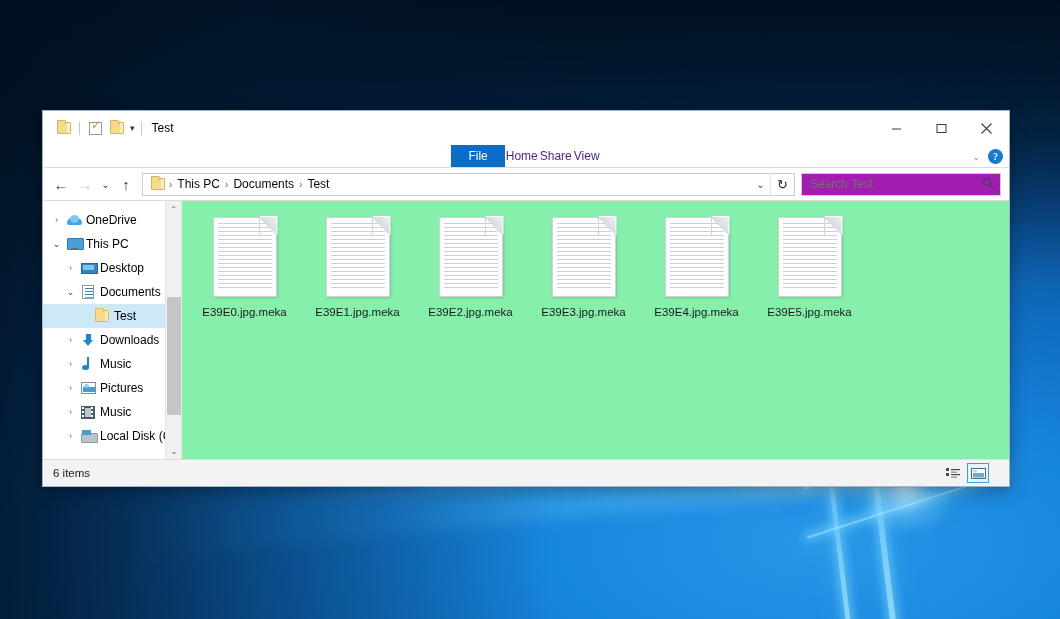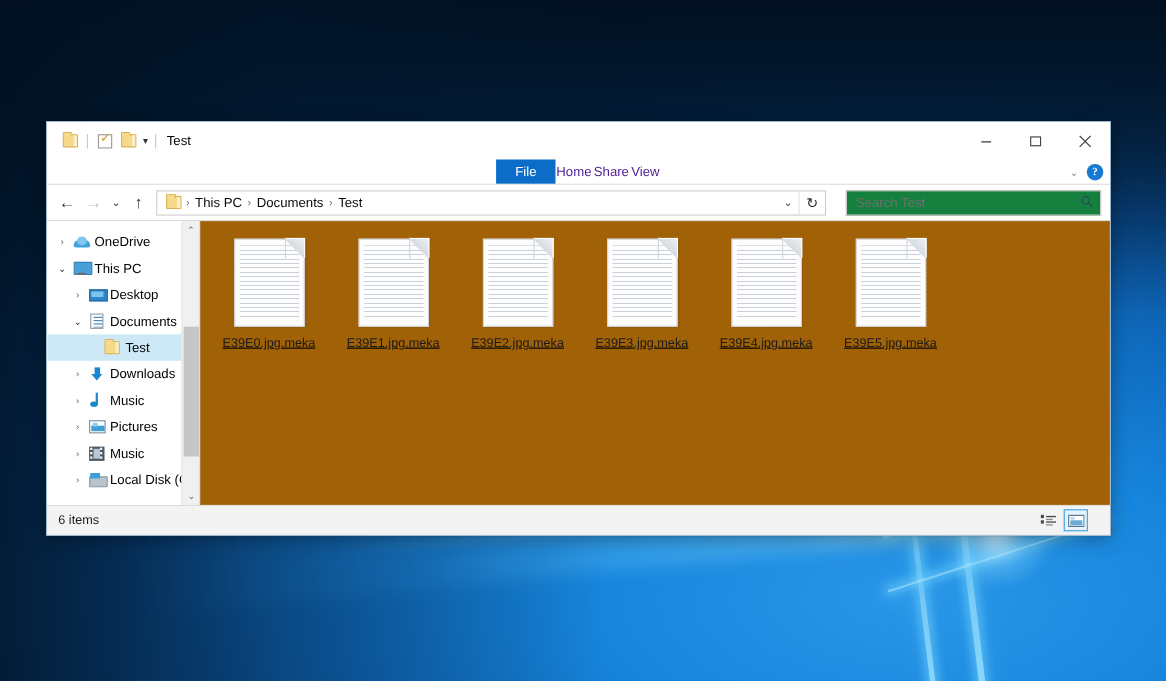--- a/index.html
+++ b/index.html
@@ -177,22 +177,22 @@
   .crumbs { display: flex; align-items: center; flex: 1 1 auto; gap: 0; }
   .crumb { font-size: 12px; color: #0a0a0a; padding: 0 5px; }
   .crumb-sep { font-size: 10px; color: #6a6a6a; }
   .addr-chev { width: 19px; text-align: center; font-size: 10px; color: #4a4a4a; }
   .refresh {
     width: 24px; height: 23px; border-left: 1px solid #e2e2e2;
     display: flex; align-items: center; justify-content: center;
     color: #2a2a2a; font-size: 13px;
   }
   .search {
-    width: 232px; height: 23px; margin-left: 18px;
-    border: 1px solid #cdcdcd; background: #15803d;
+    width: 200px; height: 23px; margin-left: 6px;
+    border: 1px solid #cdcdcd; background: #a21caf;
     display: flex; align-items: center; padding: 0 6px;
   }
   .search input {
     flex: 1 1 auto; border: 0; outline: 0;
     font-family: "Liberation Sans", sans-serif; font-size: 12px;
     color: #000; background: transparent;
   }
   .search input::placeholder { color: #6f6f6f; opacity: 1; }
   .search .mag { color: #30445c; font-size: 12px; }
 
@@ -335,24 +335,23 @@
   }
   .sb-arrow.bot { position: absolute; bottom: 0; width: 16px; }
   .sb-thumb {
     position: absolute; left: 1px; width: 14px;
     top: 96px; height: 118px;
     background: #c6c6c6;
   }
 
   
   .content {
-    flex: 1 1 auto; background: #a16207; position: relative;
+    flex: 1 1 auto; background: #86efac; position: relative;
     border-left: 1px solid #e8e8e8;
     padding: 12px 0 0 6px;
-    text-decoration: underline;
   }
   .grid { display: flex; flex-wrap: wrap; align-content: flex-start; }
   .item {
     width: 113px; padding-top: 4px;
     display: flex; flex-direction: column; align-items: center;
   }
   .doc-icon {
     width: 64px; height: 80px; position: relative;
   }
   .doc-page {

